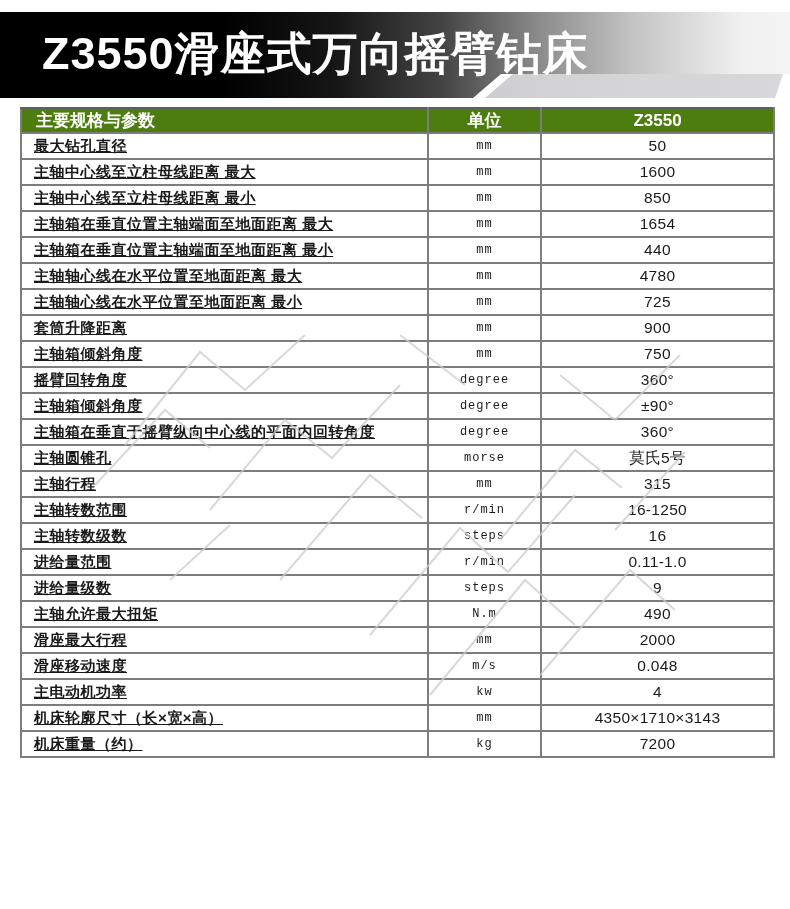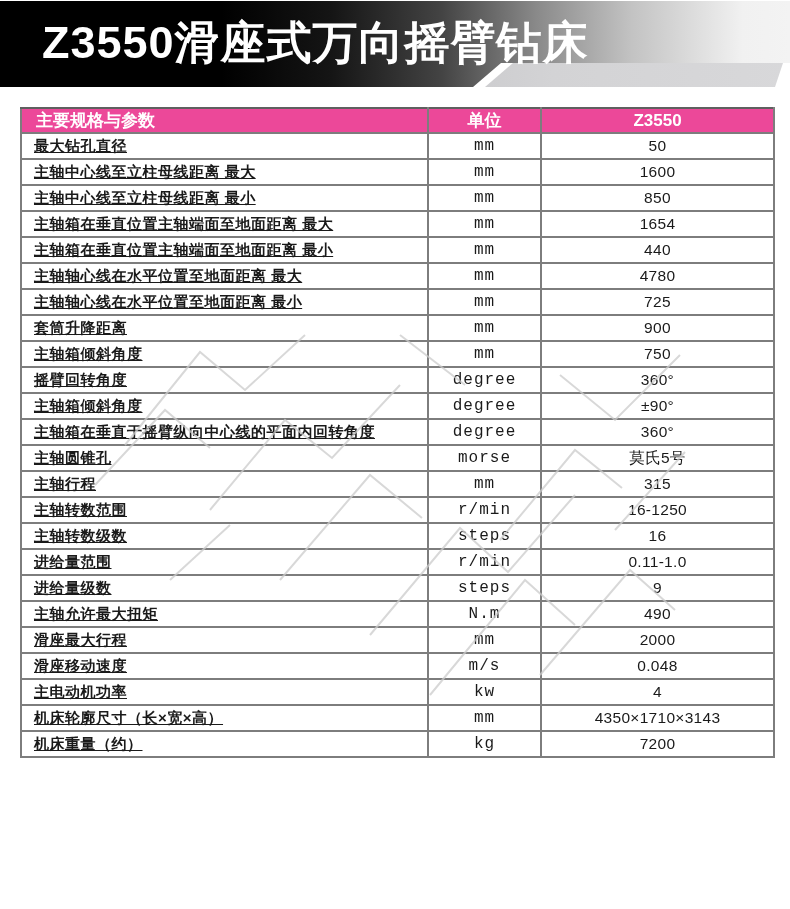--- a/index.html
+++ b/index.html
@@ -5,21 +5,21 @@
   * { margin:0; padding:0; box-sizing:border-box; }
   html,body { background:#ffffff; }
   body {
     width:790px; height:909px;
     position:relative;
     font-family:"Liberation Sans","DejaVu Sans",sans-serif;
     overflow:hidden;
   }
 
   
-  .banner { position:absolute; left:0; top:1px; width:790px; height:62px; }
+  .banner { position:absolute; left:0; top:12px; width:790px; height:62px; }
   .banner-main {
     position:absolute; left:0; top:0; width:790px; height:86px;
     background:linear-gradient(90deg,#000 0%,#000 28%,#151515 42%,#444 56%,#8a8a8a 68%,#c3c3c3 80%,#f1f1f1 94%,#f3f3f3 100%);
     clip-path:polygon(0 0, 790px 0, 790px 62px, 501px 62px, 473px 86px, 0 86px);
   }
   .banner-strip {
     position:absolute; left:0; top:62px; width:790px; height:24px;
     background:linear-gradient(90deg,#96969a 0%,#bdbdc0 35%,#d3d3d5 70%,#d8d8da 100%);
     clip-path:polygon(513px 0, 783px 0, 775px 24px, 485px 24px);
   }
@@ -39,36 +39,36 @@
   .spec-table-wrap { position:absolute; left:20px; top:107px; z-index:1; }
   table.spec {
     border-collapse:collapse; table-layout:fixed;
     width:753px; background:transparent;
   }
   table.spec col.c1 { width:407px; }
   table.spec col.c2 { width:113px; }
   table.spec col.c3 { width:233px; }
   table.spec th, table.spec td { border:2px solid #7d7d7d; overflow:hidden; }
   table.spec thead th {
-    background:#ec4899; color:#ffffff;
+    background:#4d7c0f; color:#ffffff;
     height:18px; font-size:17px; font-weight:700;
     text-align:center; border-color:#7d7d7d; border-top-color:#5f5f5f;
   }
   table.spec thead th.first { text-align:left; padding-left:14px; }
   table.spec tbody td { height:26px; background:transparent; color:#1a1a1a; }
   td.param {
     text-align:left; padding-left:12px;
     font-size:15px; font-weight:700; letter-spacing:.5px;
     white-space:nowrap;
     text-decoration:underline;
   }
   td.unit {
     text-align:center;
     font-family:"Liberation Mono","DejaVu Sans Mono",monospace;
-    font-size:16px; letter-spacing:1px; color:#222;border-radius:7px;
+    font-size:12px; letter-spacing:1px; color:#222;border-radius:7px;
   }
   td.value { text-align:center; font-size:15.5px; color:#1d1d1d; letter-spacing:.3px;margin-left:20px; }
 </style>
 </head>
 <body>
 
 <div class="banner">
   <div class="banner-main"></div>
   <div class="banner-strip"></div>
   <div class="banner-title">Z3550滑座式万向摇臂钻床</div>

